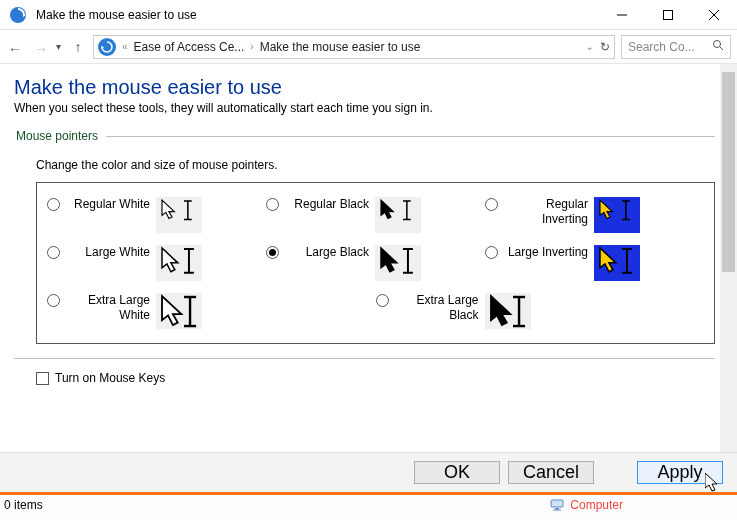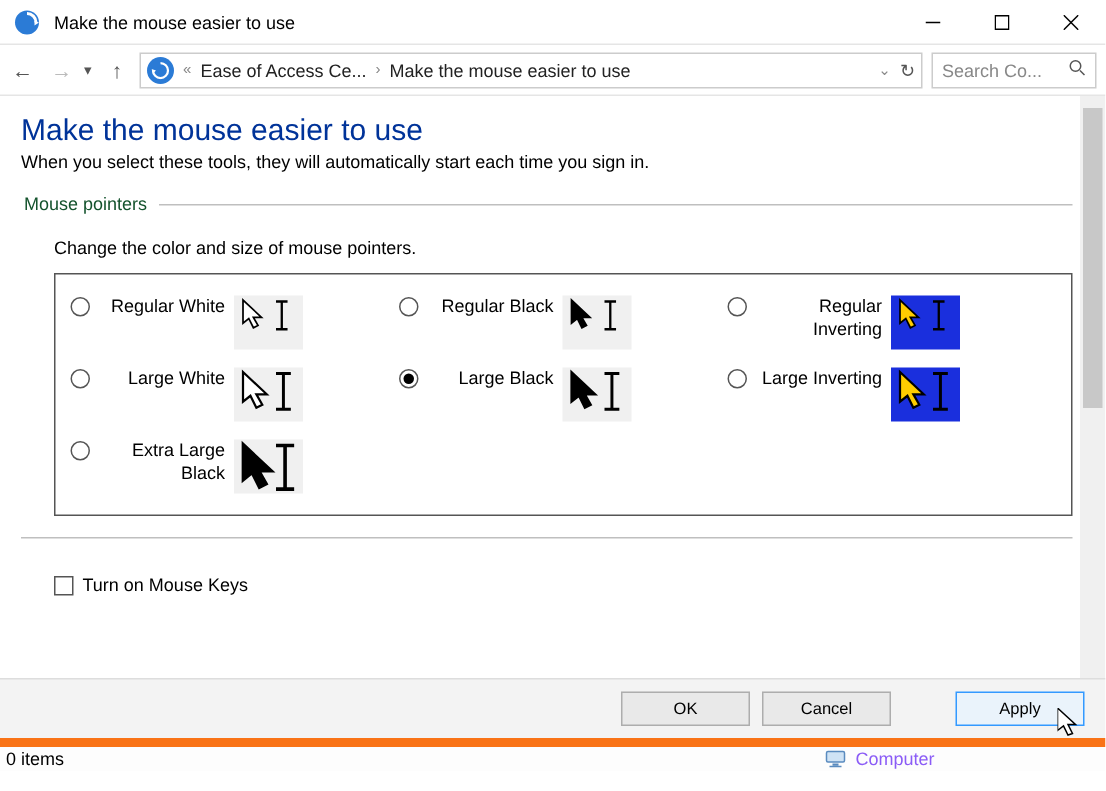--- a/index.html
+++ b/index.html
@@ -111,39 +111,39 @@
     width: 7px; height: 7px; border-radius: 50%; background: #000;
   }
   .radio-label { width: 84px; font-size: 12px; line-height: 15px; text-align: right; }
   .preview {
     width: 46px; height: 36px; background: #f0f0f0;
     display:flex; align-items:center; justify-content:center; flex-shrink:0;
     position: relative;
   }
   .preview.inverting { background: #1a2fdd; }
   .cursor-svg { width: 100%; height: 100%; }
-  .checkbox-row { display:flex; align-items:center; gap:6px; margin-top:16px; }
+  .checkbox-row { display:flex; align-items:center; gap:6px; margin-top:4px; }
   .checkbox {
     width: 13px; height: 13px; border: 1px solid #555; background:#fff;
   }
   .button-bar {
     height: 40px; background: #f3f3f3; border-top: 1px solid #ddd;
     display: flex; align-items: center; justify-content: flex-end;
     padding-right: 14px; gap: 8px;
   }
   .btn {
     width: 86px; height: 23px; border: 1px solid #adadad; background: #e9e9e9;
-    font-size: 11px; display:flex; align-items:center; justify-content:center;
+    font-size: 18px; display:flex; align-items:center; justify-content:center;
   }
   .btn.highlight { border-color: #3399ff; background: #eaf3fb; margin-left: 35px; }
   .statusbar {
-    height: 22px; border-top: 6px solid #f97316; background: #fdfdfd;
+    height: 22px; border-top: 3px solid #f97316; background: #fdfdfd;
     display:flex; align-items:center; font-size:12px; padding: 0 4px;
   }
-  .status-right { margin-left:auto; display:flex; align-items:center; gap:6px; padding-right: 110px; color:#8b5cf6; }
+  .status-right { margin-left:auto; display:flex; align-items:center; gap:6px; padding-right: 110px; color:#ef4444; }
   .comp-icon { width:14px; height:12px; display:inline-block; }
   .mouse-cursor-overlay {
     position: absolute; right: 16px; bottom: 30px; font-size: 16px; pointer-events:none;
   }
 </style>
 </head>
 <body>
 
 <div class="titlebar">
   <div class="icon-slot">
@@ -312,20 +312,36 @@
     <g transform="translate(28,4) scale(0.99)">
       <line x1="5" y1="0" x2="5" y2="24" stroke="#000" stroke-width="2"></line>
       <line x1="0" y1="0" x2="10" y2="0" stroke="#000" stroke-width="2"></line>
       <line x1="0" y1="24" x2="10" y2="24" stroke="#000" stroke-width="2"></line>
     </g>
   </svg>
                 </div>
               </div>
             </div>
             <div class="pointer-row">
+              <div class="pointer-cell">
+                <div class="radio"></div>
+                <div class="radio-label">Extra Large White</div>
+                <div class="preview">
+                  <svg class="cursor-svg" viewBox="0 0 46 36">
+    <g transform="translate(6,3) scale(1.21)">
+      <polygon points="0,0 0,20 5,16 9,24 13,22 9,15 16,15" fill="#fff" stroke="#000" stroke-width="1.5"></polygon>
+    </g>
+    <g transform="translate(28,4) scale(1.21)">
+      <line x1="5" y1="0" x2="5" y2="24" stroke="#000" stroke-width="2"></line>
+      <line x1="0" y1="0" x2="10" y2="0" stroke="#000" stroke-width="2"></line>
+      <line x1="0" y1="24" x2="10" y2="24" stroke="#000" stroke-width="2"></line>
+    </g>
+  </svg>
+                </div>
+              </div>
               <div class="pointer-cell">
                 <div class="radio"></div>
                 <div class="radio-label">Extra Large Black</div>
                 <div class="preview">
                   <svg class="cursor-svg" viewBox="0 0 46 36">
     <g transform="translate(6,3) scale(1.21)">
       <polygon points="0,0 0,20 5,16 9,24 13,22 9,15 16,15" fill="#000" stroke="#000" stroke-width="1.5"></polygon>
     </g>
     <g transform="translate(28,4) scale(1.21)">
       <line x1="5" y1="0" x2="5" y2="24" stroke="#000" stroke-width="2"></line>

